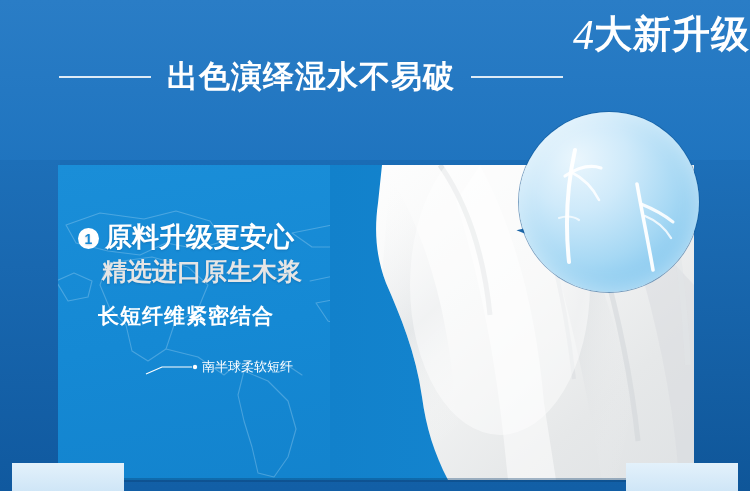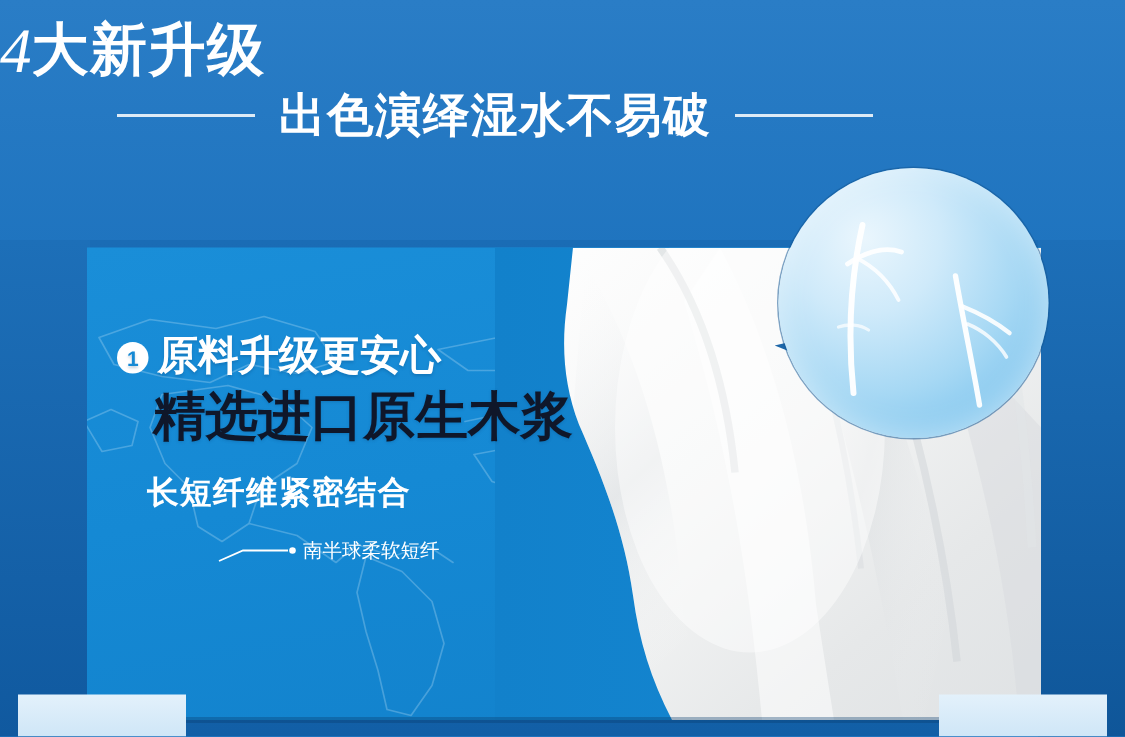--- a/index.html
+++ b/index.html
@@ -24,35 +24,35 @@
     background:linear-gradient(180deg,#1d6fb8 0%,#10599f 100%);
   }
   .bg-right-band{
     position:absolute;right:0;top:160px;width:58px;height:331px;
     background:linear-gradient(180deg,#1d6fb8 0%,#0f5699 100%);
   }
 
   
   .header{position:absolute;left:0;top:0;width:750px;height:165px;}
   .title-row{
-    position:absolute;left:0;top:14px;width:750px;text-align:left;
+    position:absolute;left:0;top:14px;width:750px;text-align:right;
     line-height:1;
   }
   .title-num{
     font-family:"Liberation Serif","DejaVu Serif",serif;
     font-style:italic;font-weight:400;font-size:42px;color:#ffffff;
     vertical-align:-2px;letter-spacing:0;
   }
   .title-txt{
     font-size:38px;font-weight:700;color:#ffffff;letter-spacing:1px;
     vertical-align:0;
   }
   .sub-row{
     position:absolute;left:0;top:60px;width:622px;
-    display:flex;align-items:center;justify-content:center;gap:16px;margin-left:19px;
+    display:flex;align-items:center;justify-content:center;gap:16px;
   }
   .rule{height:2px;background:rgba(255,255,255,.85);width:92px;}
   .subtitle{
     font-size:31px;font-weight:700;color:#ffffff;letter-spacing:1px;
     white-space:nowrap;line-height:1.1;
   }
 
   
   .panel{
     position:absolute;left:58px;top:165px;width:636px;height:315px;
@@ -100,21 +100,21 @@
     white-space:nowrap;text-shadow:0 1px 2px rgba(0,60,110,.25);
   }
   .numcircle{
     display:inline-flex;align-items:center;justify-content:center;
     width:21px;height:21px;border-radius:50%;background:#ffffff;color:#1589d4;
     font-size:14px;font-weight:700;line-height:1;flex:0 0 auto;
     position:relative;top:1px;
   }
   .headline2{
     margin-top:3px;padding-left:24px;
-    font-size:35px;font-weight:700;color:#0f172a;line-height:1.18;
+    font-size:25px;font-weight:700;color:#e5e5e5;line-height:1.18;
     white-space:nowrap;text-shadow:0 1px 2px rgba(0,60,110,.25);
   }
   .headline3{
     margin-top:16px;padding-left:20px;
     font-size:21px;font-weight:700;color:#ffffff;letter-spacing:1px;
     white-space:nowrap;
   }
 
   
   .callouts{position:absolute;left:140px;top:358px;width:240px;}

